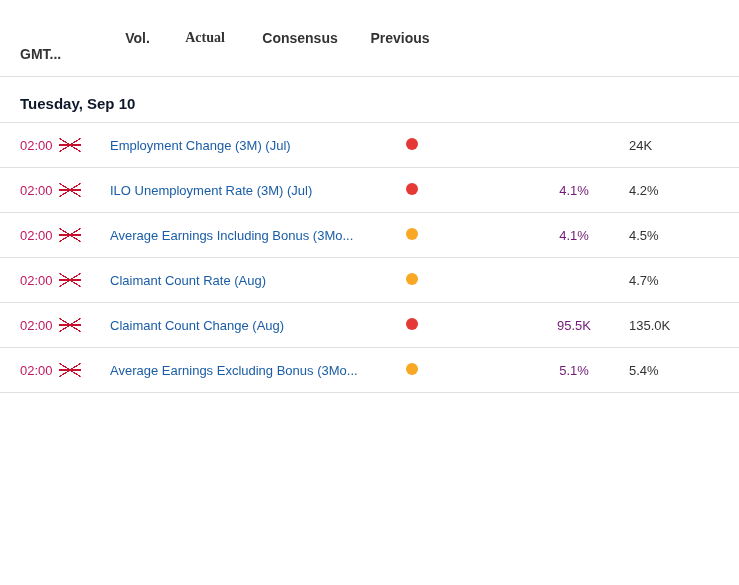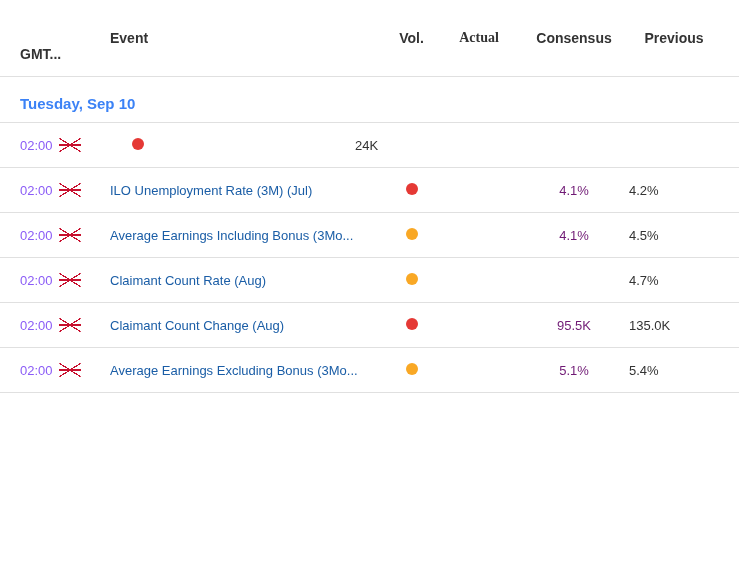--- a/index.html
+++ b/index.html
@@ -29,42 +29,42 @@
     .col-event { flex: 1; }
     .col-vol { width: 55px; text-align: center; }
     .col-actual { width: 80px; text-align: center; font-family: Liberation Serif, serif; }
     .col-consensus { width: 110px; text-align: center; }
     .col-previous { width: 90px; text-align: center; }
 
     .date-section {
       padding: 18px 20px 10px 20px;
       font-weight: 700;
       font-size: 15px;
-      color: #3b82f6;
+      color: #0f172a;
     }
 
     .separator {
       border: none;
       border-top: 1px solid #e0e0e0;
       margin: 0;
     }
 
     .event-row {
       display: flex;
       align-items: center;
       padding: 14px 20px;
       border-bottom: 1px solid #e0e0e0;
     }
 
     .time-cell {
       width: 90px;
       display: flex;
       align-items: center;
       gap: 6px;
-      color: #8b5cf6;
+      color: #be185d;
       font-size: 13px;
     }
 
     .flag {
       display: inline-block;
       width: 22px;
       height: 14px;
       position: relative;
       overflow: hidden;
       border-radius: 1px;
@@ -135,38 +135,38 @@
     .dot-red { background: #e53935; }
     .dot-yellow { background: #f9a825; }
   </style>
 </head>
 <body>
 
 <div class="table-container">
 
   <div class="header-row">
     <div class="col-gmt">GMT...</div>
-    <div class="col-event">Event</div>
     <div class="col-vol">Vol.</div>
     <div class="col-actual">Actual</div>
     <div class="col-consensus">Consensus</div>
     <div class="col-previous">Previous</div>
   </div>
 
   <div class="date-section">
     <span>Tuesday, Sep 10</span>
   </div>
   <hr class="separator">
 
   <div id="events-container">
       <div class="event-row">
       <div class="time-cell">
         <span>02:00</span>
         <span class="flag flag-uk"></span>
       </div>
+      <div class="event-name-cell">Employment Change (3M) (Jul)</div>
       <div class="col-vol-cell">
         <span class="dot dot-red"></span>
       </div>
       <div class="col-actual-cell"></div>
       <div class="col-consensus-cell"></div>
       <div class="col-previous-cell">24K</div>
     </div>
       <div class="event-row">
       <div class="time-cell">
         <span>02:00</span>

